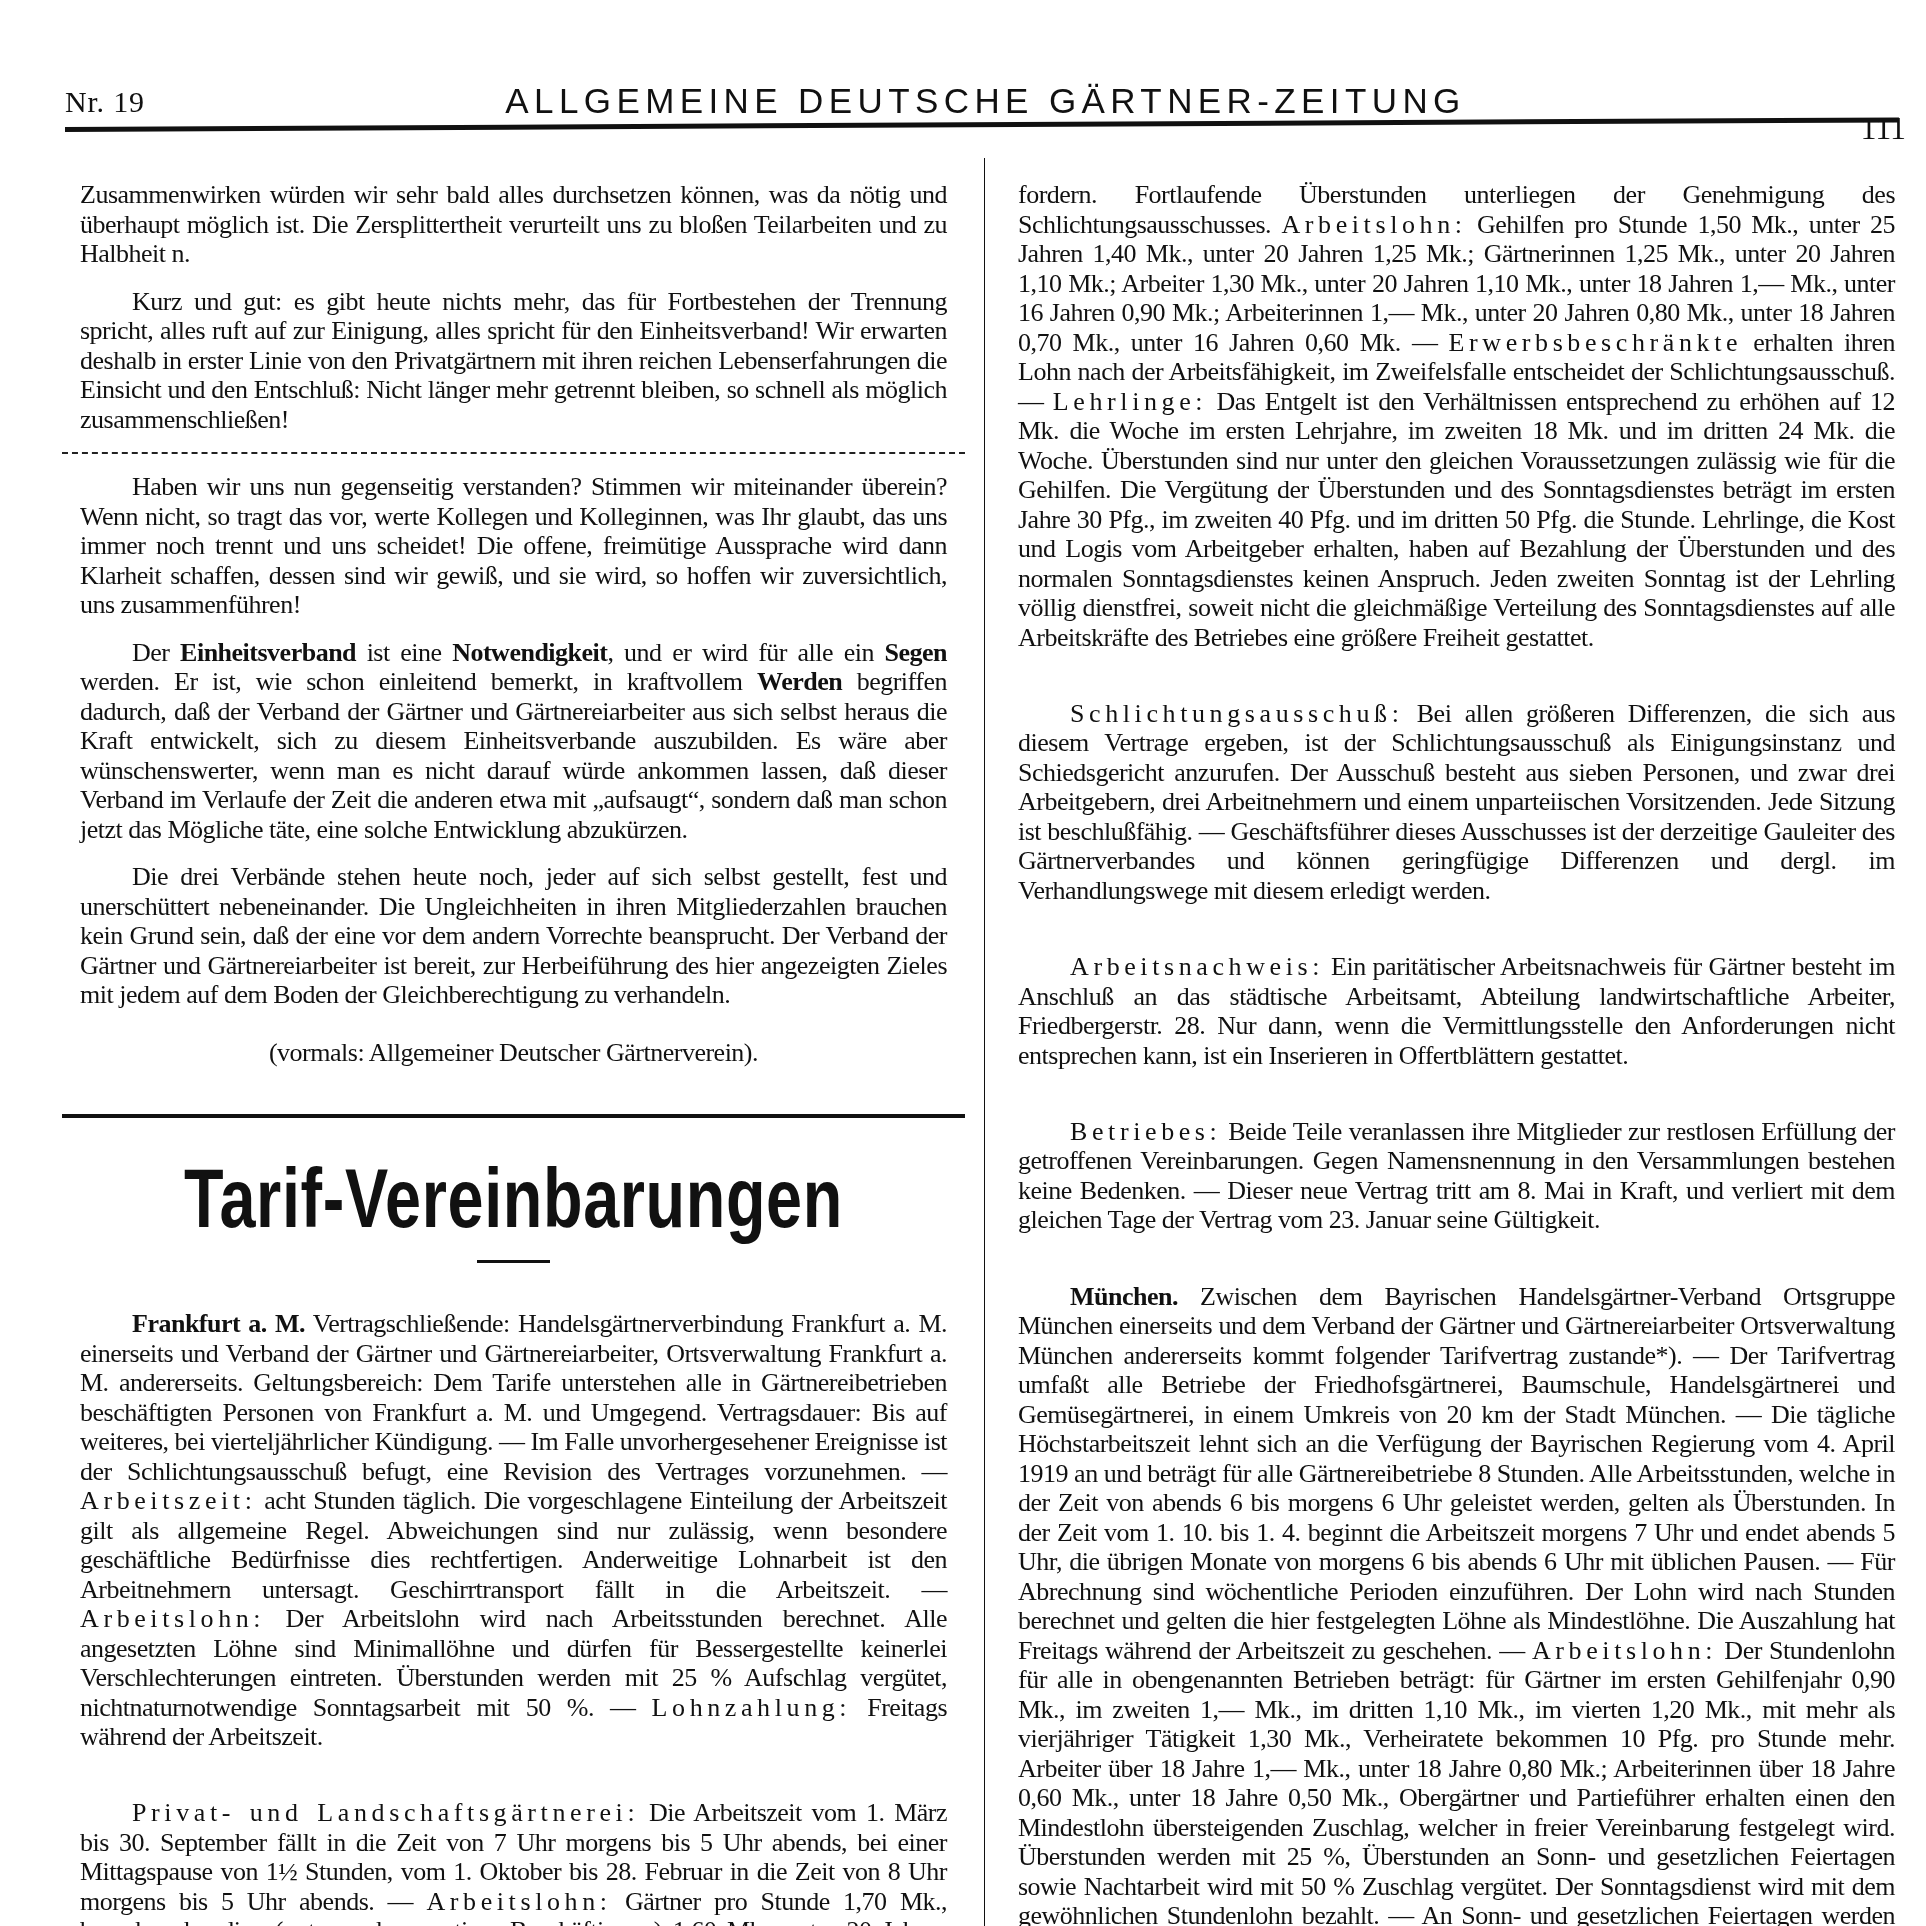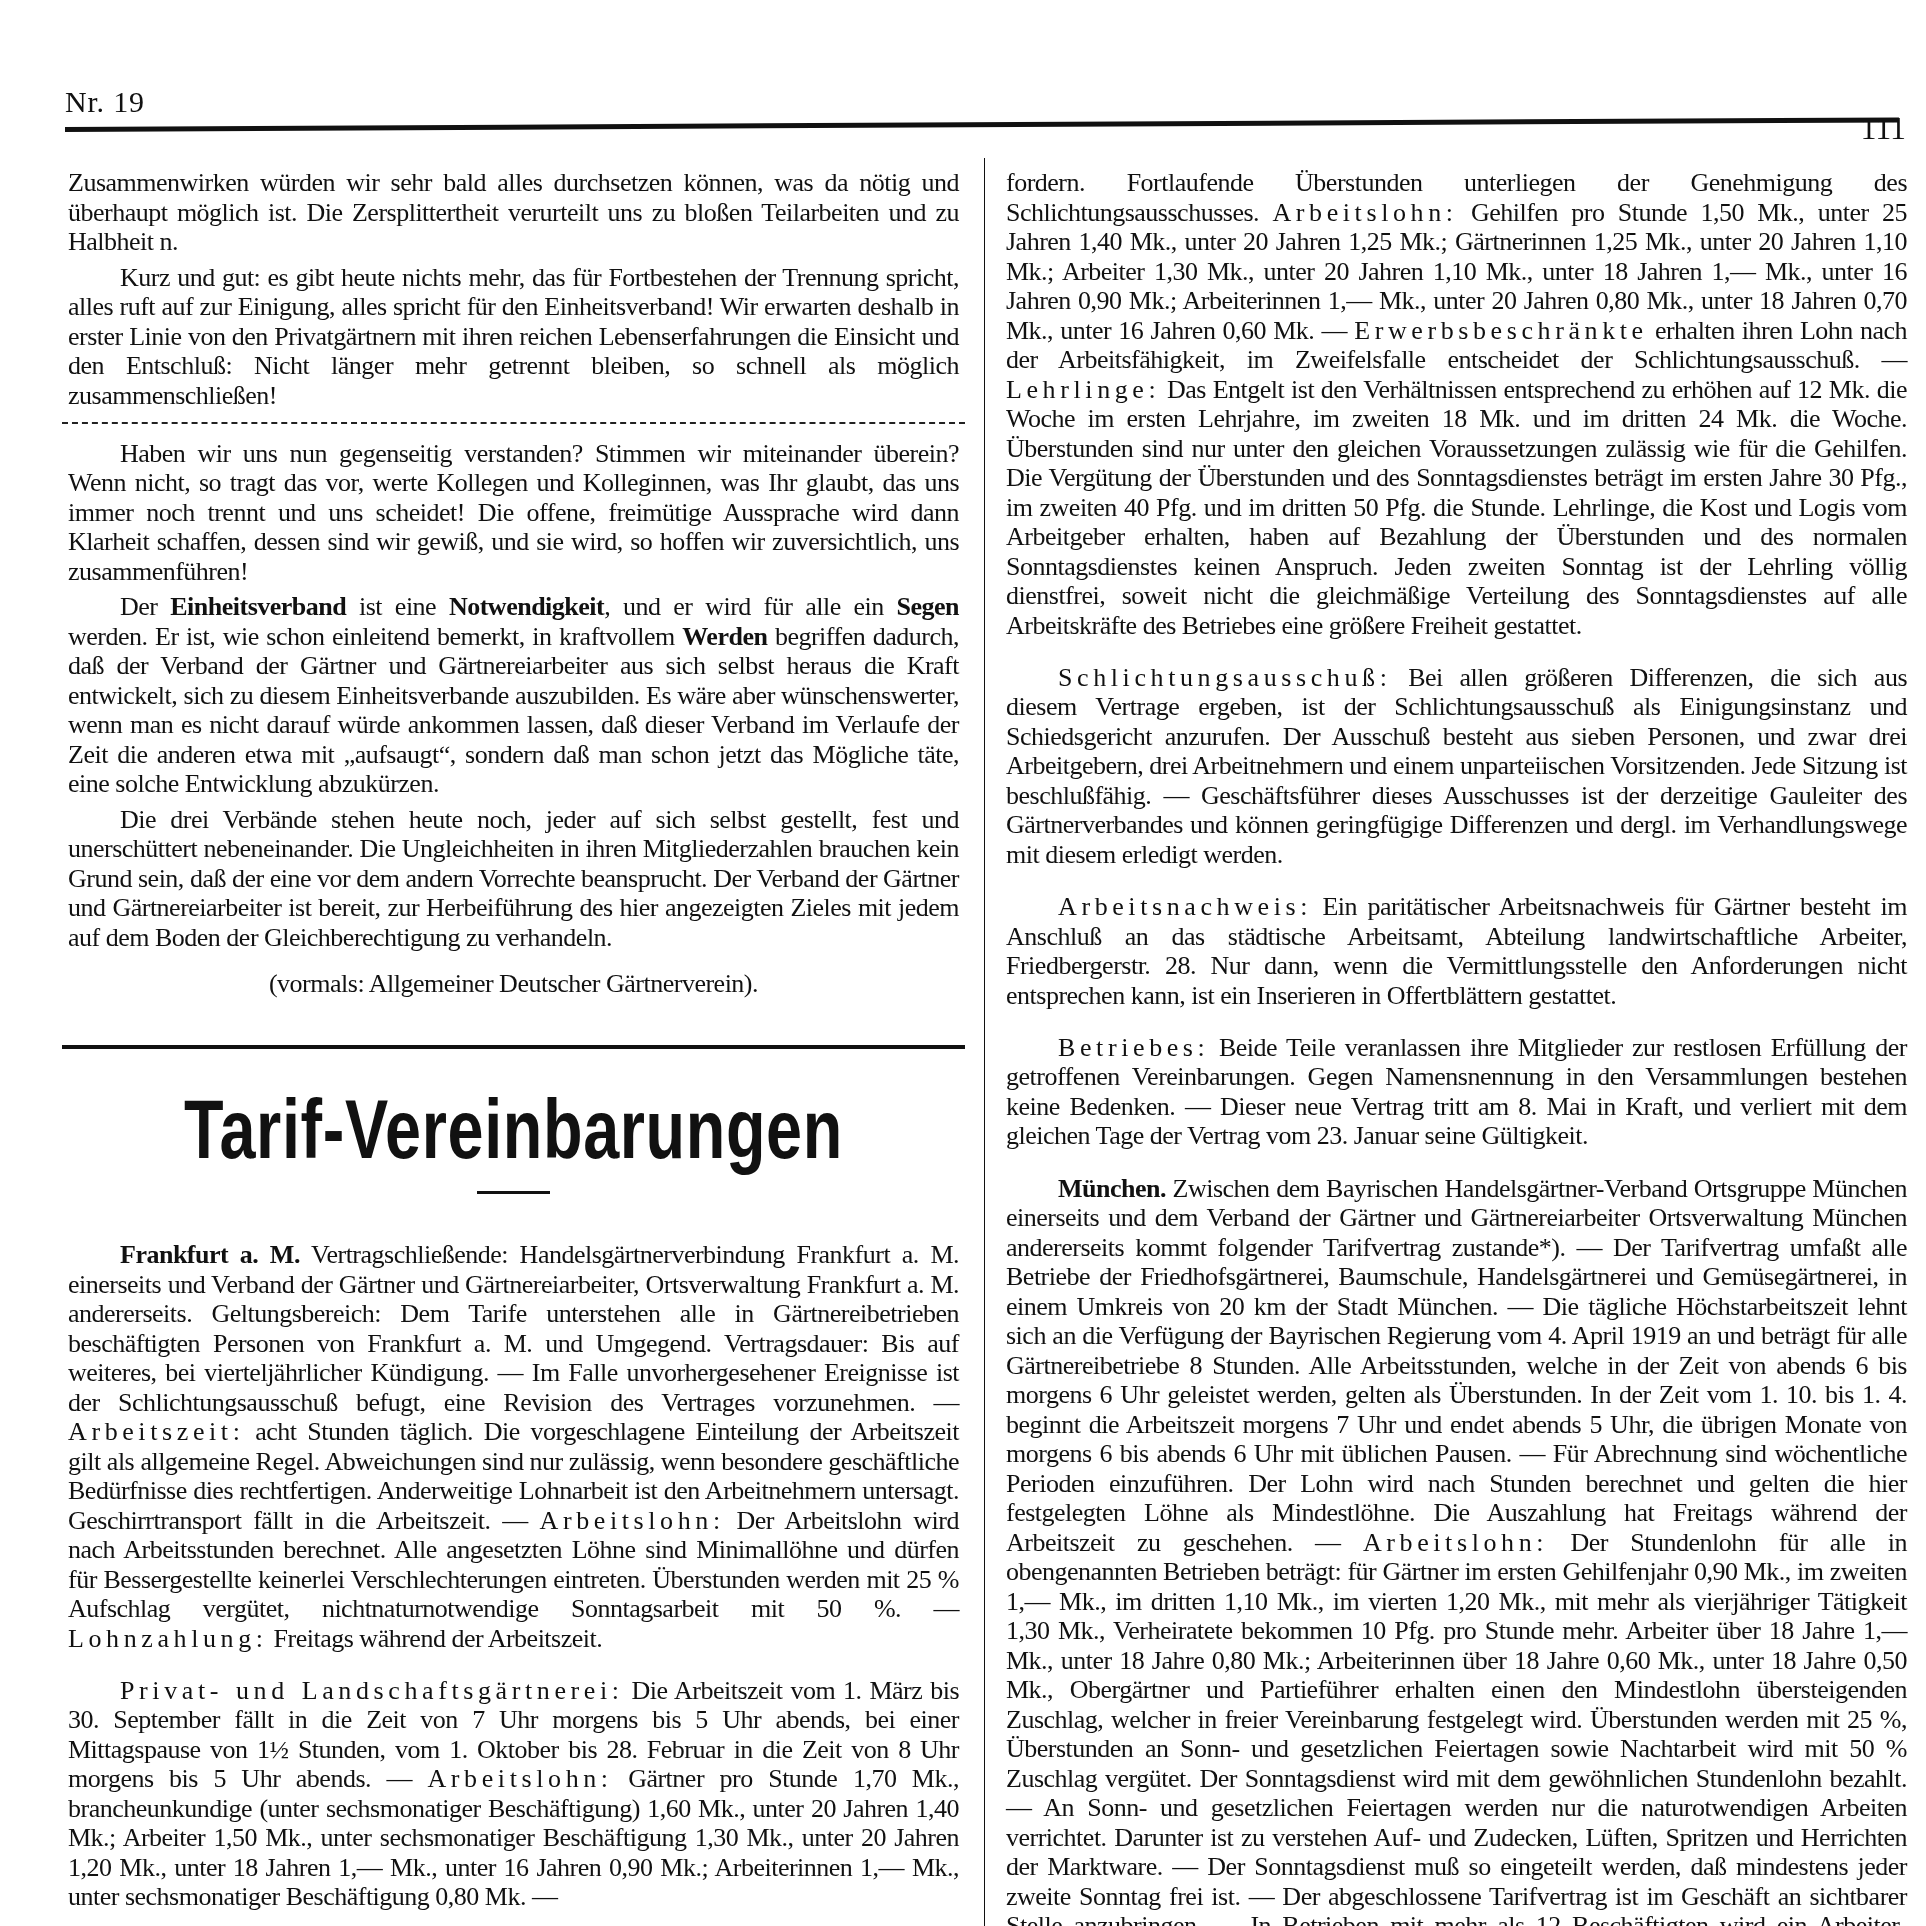--- a/index.html
+++ b/index.html
@@ -18,40 +18,41 @@
   .header-rule { position: absolute; left: 65px; top: 127px; width: 1834px; height: 0;
                  border-top: 5.4px solid #111; transform: rotate(-0.3deg); transform-origin: left; }
 
   .col { position: absolute; top: 162px; text-align: justify; font-size: 26px; line-height: 29.5px;
          font-family: "Liberation Serif", "DejaVu Serif", serif; letter-spacing: -0.5px; }
   .col-left { left: 62px; width: 903px; }
   .col-right { left: 1000px; width: 913px; }
   .col-divider { position: absolute; left: 984px; top: 158px; width: 0; height: 2465px;
                  border-left: 1.9px solid #111; }
 
-  p { margin: 6px; text-indent: 0; }
+  p { margin: 18px; text-indent: 0; }
   p.indent { text-indent: 52px; }
   .gap { height: 10.8px; }
   .dash-sep { border-top: 2.7px dashed #222; margin: 11.6px 0 15.4px 0; height: 0; }
   .spaced { letter-spacing: 4.6px; font-family: Liberation Serif, serif; }
   b, .bold { font-weight: bold; }
 
   .sig { text-align: center; }
   .sig-strong { font-weight: bold; }
   .full-rule { border-top: 4.2px solid #111; margin: 46px 0 35px 0; height: 0; }
   .big-title { text-align: center; font-family: "Liberation Sans", "DejaVu Sans", sans-serif;
                font-weight: bold; font-size: 83px; line-height: 92px; letter-spacing: 0.8px;
                transform: scaleX(0.78); }
   .short-rule { width: 73px; margin: 15.4px auto 46px auto; border-top: 3.5px solid #111; height: 0; }
 </style>
 </head>
 <body>
 
 <div class="header">
   <span class="hdr-issue">Nr. 19</span>
+  <div class="hdr-title">ALLGEMEINE DEUTSCHE GÄRTNER-ZEITUNG</div>
   <span class="hdr-page">111</span>
 </div>
 <div class="header-rule"></div>
 
 <div class="col-divider"></div>
 
 <div class="col col-left">
   <p>Zusammenwirken würden wir sehr bald alles durchsetzen können, was da nötig und überhaupt möglich ist. Die Zersplittertheit verurteilt uns zu bloßen Teilarbeiten und zu Halbheit n.</p>
   <p class="indent">Kurz und gut: es gibt heute nichts mehr, das für Fortbestehen der Trennung spricht, alles ruft auf zur Einigung, alles spricht für den Einheitsverband! Wir erwarten deshalb in erster Linie von den Privatgärtnern mit ihren reichen Lebenserfahrungen die Einsicht und den Entschluß: Nicht länger mehr getrennt bleiben, so schnell als möglich zusammenschließen!</p>
 

